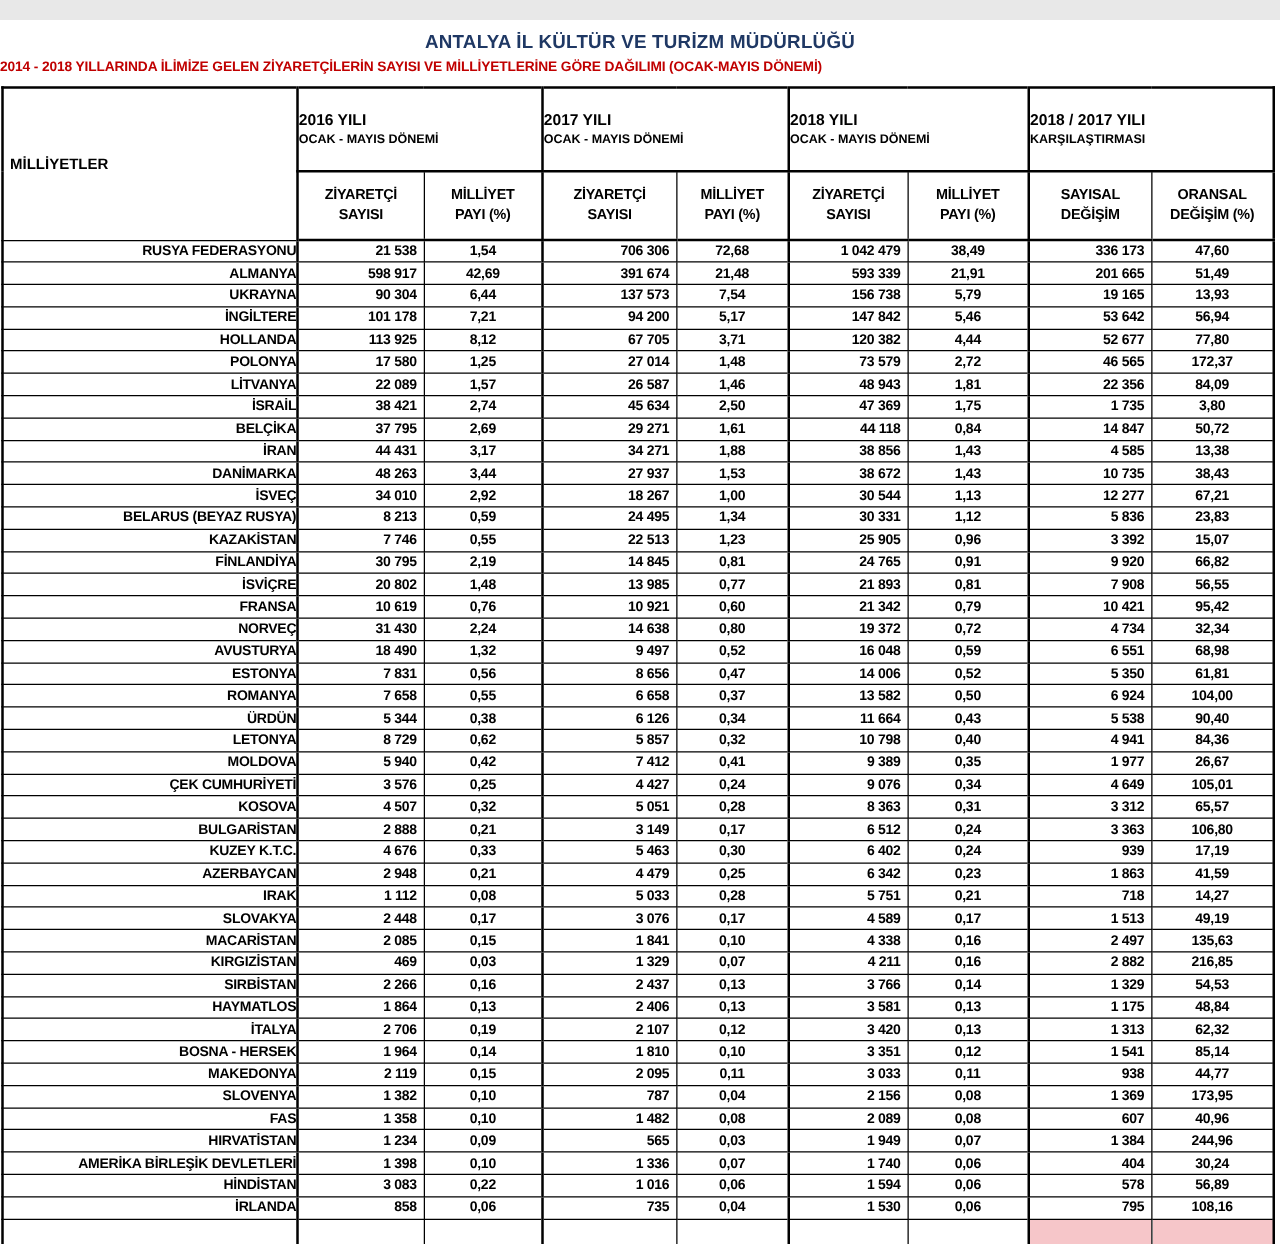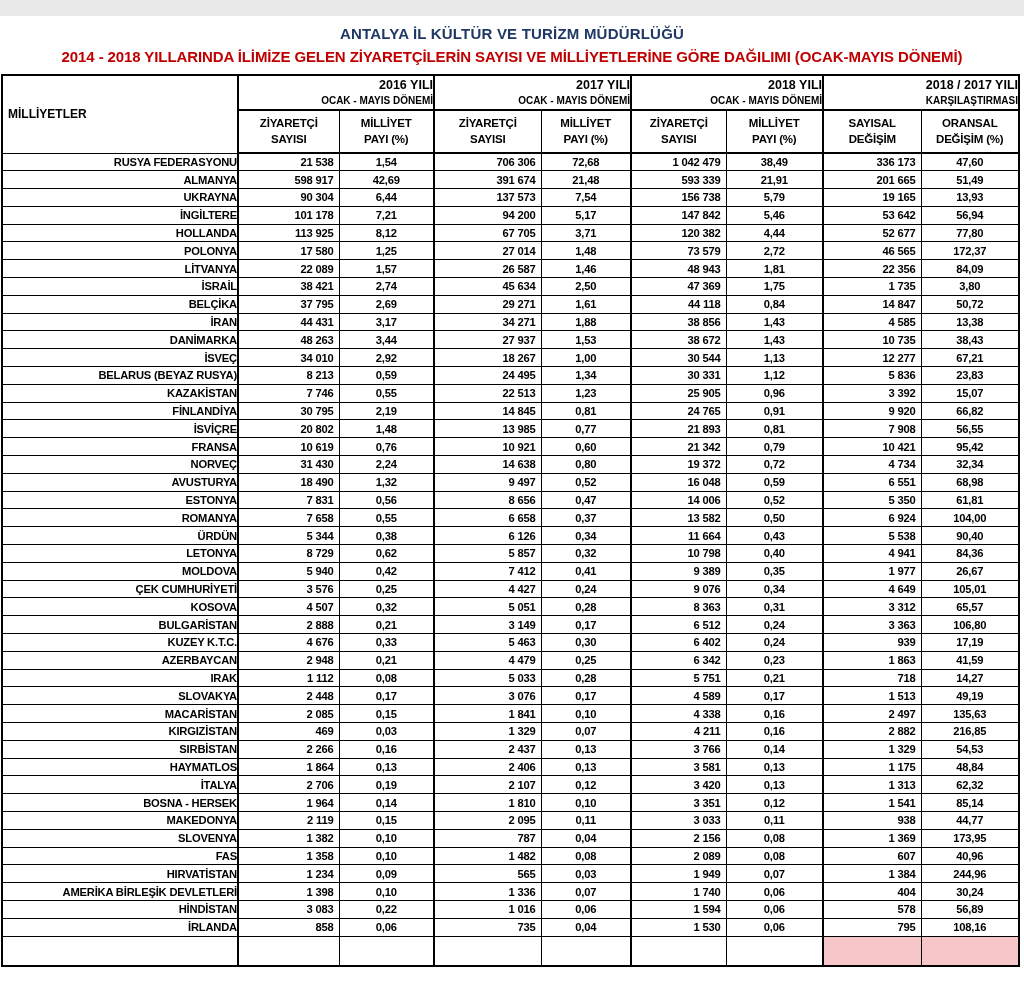--- a/index.html
+++ b/index.html
@@ -7,40 +7,40 @@
   body { font-family: "Liberation Sans", sans-serif; }
   .page {
     width: 1024px; height: 995px; overflow: hidden;
     background: var(--page_bg, #fff); position: relative; margin: 16px auto;
   }
   .title {
     color: var(--title_color, #1f3864); font-weight: bold; text-align: center;
     font-size: 15px; padding-top: 9px; letter-spacing: 0.2px;
   }
   .subtitle {
-    color: var(--subtitle_color, #c00000); font-weight: bold; text-align: center;
-    font-size: 15px; margin-top: 6px; letter-spacing: -0.1px;
+    color: var(--subtitle_color, #c00000); font-weight: bold; 
+    font-size: 11px; margin-top: 6px; letter-spacing: -0.1px;
   }
   table.stats {
     border-collapse: collapse; table-layout: fixed; width: 1017px;
     margin: 9px 0 0 1px; color: var(--text_color, #000);
     border: 2px solid var(--border_color, #000);
   }
   th, td {
     border: 1px solid var(--border_color, #000);
     font-weight: bold; overflow: hidden; white-space: nowrap; padding: 0;
   }
   .gb { border-right-width: 2px; }        
   tr.year-row th.th-year { border-bottom-width: 2px; }
   tr.sub-row th { border-bottom-width: 2px; }
   .th-nat { text-align: left; padding-left: 5px; font-size: 12px; vertical-align: middle; }
-  .th-year { height: 35px; font-size: 12.5px; text-align: right; vertical-align: middle; line-height: 1.45; }
+  .th-year { height: 67px; font-size: 12.5px; text-align: left; vertical-align: middle; line-height: 1.45; }
   .th-year-sub { font-size: 10px; }
   .th-sub {
-    height: 43px; font-size: 11.5px; text-align: center;
+    height: 55px; font-size: 11.5px; text-align: center;
     white-space: pre-line; line-height: 1.35; vertical-align: middle; letter-spacing: -0.2px;
   }
   tbody td { height: 17.8px; font-size: 11.2px; letter-spacing: -0.2px; vertical-align: middle; }
   .c-name { text-align: right; padding-left: 4px; }
   .c-num  { text-align: right; padding-right: 5px; }
   .c-pct  { text-align: center; }
   tbody.partial td { height: 30px; }
   .hl { background: var(--highlight_pink, #f6c6c9); }
 </style>
 </head>

